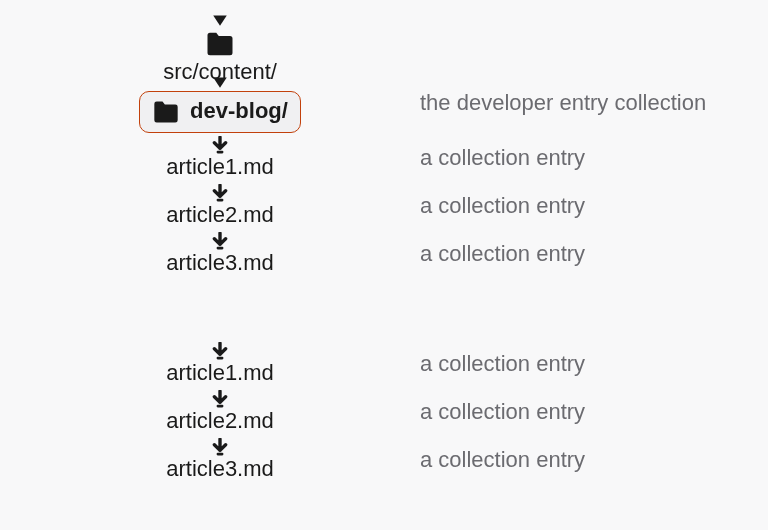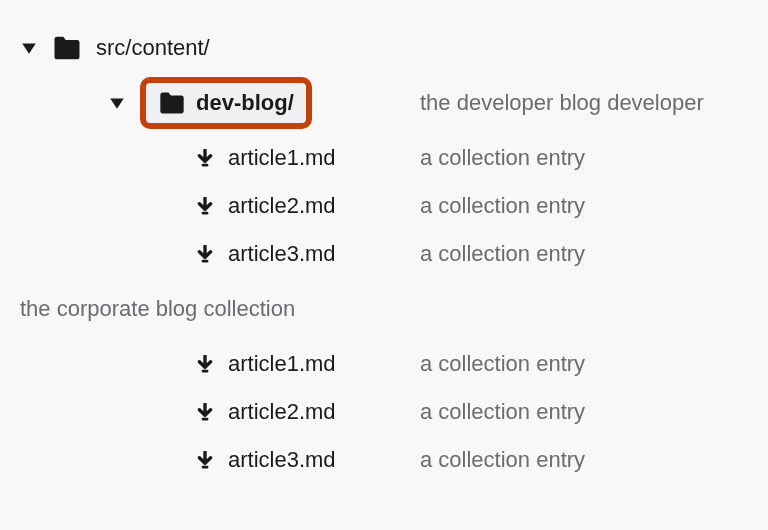--- a/index.html
+++ b/index.html
@@ -18,20 +18,21 @@
     }
     .row {
       display: flex;
       align-items: center;
       height: 48px;
     }
     .name-col {
       display: flex;
       align-items: center;
       width: 400px;
+      flex-direction: column;
     }
     .desc {
       color: #6b6b70;
       font-size: 22px;
     }
     .spacer {
       display: inline-block;
       width: 44px;
       height: 100%;
     }
@@ -45,23 +46,23 @@
       content: "";
       position: absolute;
       left: 30px;
       top: 0;
       bottom: 0;
       width: 2px;
       background: #d8d8dc;
     }
     .folder-chip {
       display: inline-flex;
-      align-items: center;
+      align-items: flex-start;
       background: #f0f0f2;
-      border: 6px solid #c2410c;
+      border: 1px solid #c2410c;
       border-radius: 10px;
       padding: 6px 12px;
       gap: 10px;
     }
     .bold {
       font-weight: 700;
     }
     .gap-md { width: 14px; display:inline-block; }
     svg { display: block; }
   </style>
@@ -98,21 +99,21 @@
     <span class="gap-md"></span>
     <span class="folder-chip">
       <span>
         <svg width="28" height="28" viewBox="0 0 24 24">
             <path d="M2 5 a2 2 0 0 1 2-2 h5 l2 2.5 h9 a2 2 0 0 1 2 2 V19 a2 2 0 0 1 -2 2 H4 a2 2 0 0 1 -2 -2 Z" fill="#1a1a1a"></path>
           </svg>
       </span>
       <span class="bold">dev-blog/</span>
     </span>
   </div>
-  <span class="desc">the developer blog developer</span>
+  <span class="desc">the developer entry collection</span>
 </div>
 
 <div class="row">
   <div class="name-col">
     <span class="guide"></span>
     <span class="spacer"></span>
     <span class="guide"></span>
     <span class="spacer"></span>
     <span>
       <svg width="18" height="18" viewBox="0 0 16 16">
@@ -156,21 +157,20 @@
           <rect x="5" y="13" width="6" height="2.5" rx="1" fill="#1a1a1a"></rect>
         </svg>
     </span>
     <span class="gap-md"></span>
     <span>article3.md</span>
   </div>
   <span class="desc">a collection entry</span>
 </div>
 
 <div class="row" style="height:62px">
-  <span class="desc">the corporate blog collection</span>
 </div>
 
 <div class="row">
   <div class="name-col">
     <span class="guide"></span>
     <span class="spacer"></span>
     <span class="guide"></span>
     <span class="spacer"></span>
     <span>
       <svg width="18" height="18" viewBox="0 0 16 16">

